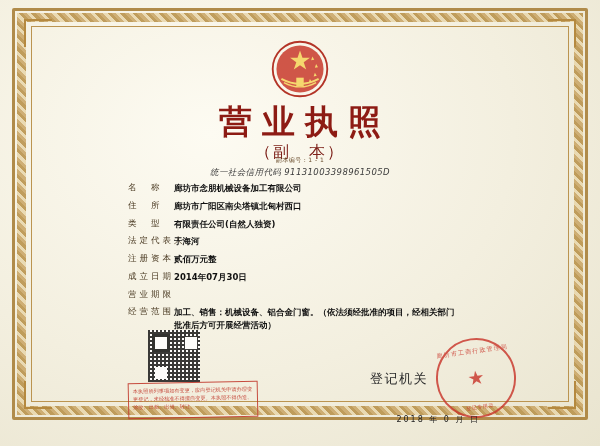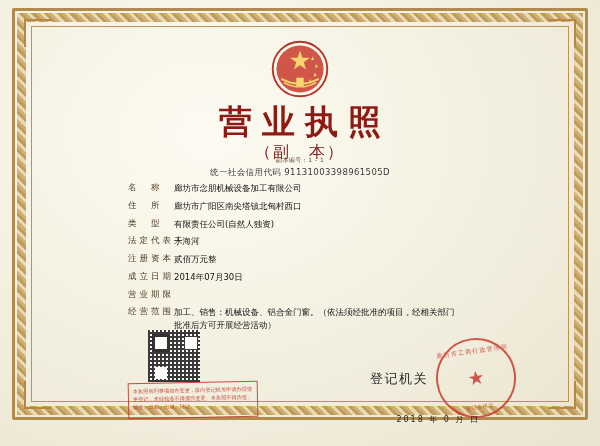--- a/index.html
+++ b/index.html
@@ -108,20 +108,21 @@
     letter-spacing: .5px;
   }
   .credit-code {
     position: absolute;
     top: 167px;
     left: 0; right: 0;
     text-align: center;
     font-size: 8.5px;
     color: #3a3a3a;
     letter-spacing: .4px;
+    font-style: italic;
   }
 
   
   .fields {
     position: absolute;
     left: 128px;
     top: 182px;
     width: 330px;
     font-size: 8.5px;
     color: #1d1d1d;
@@ -137,20 +138,21 @@
     color: #4a3a22;
     letter-spacing: 3px;
     font-size: 8.5px;
     white-space: nowrap;
   }
   .row .val {
     flex: 1;
     color: #111;
     font-size: 8.5px;
     line-height: 1.45;
+    font-weight: bold;
   }
   .row.multi { margin-bottom: 16px; }
 
   
   .qr {
     position: absolute;
     left: 148px;
     top: 330px;
     width: 52px;
     height: 52px;

